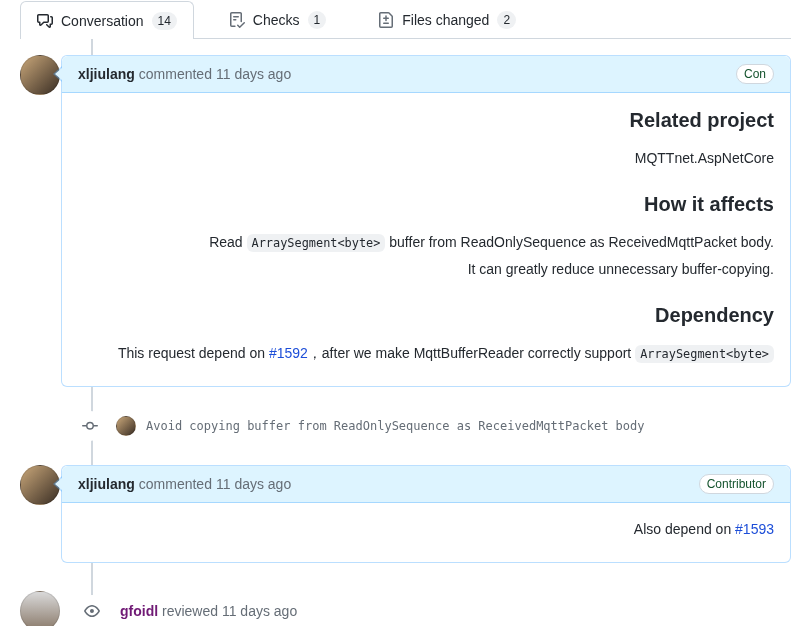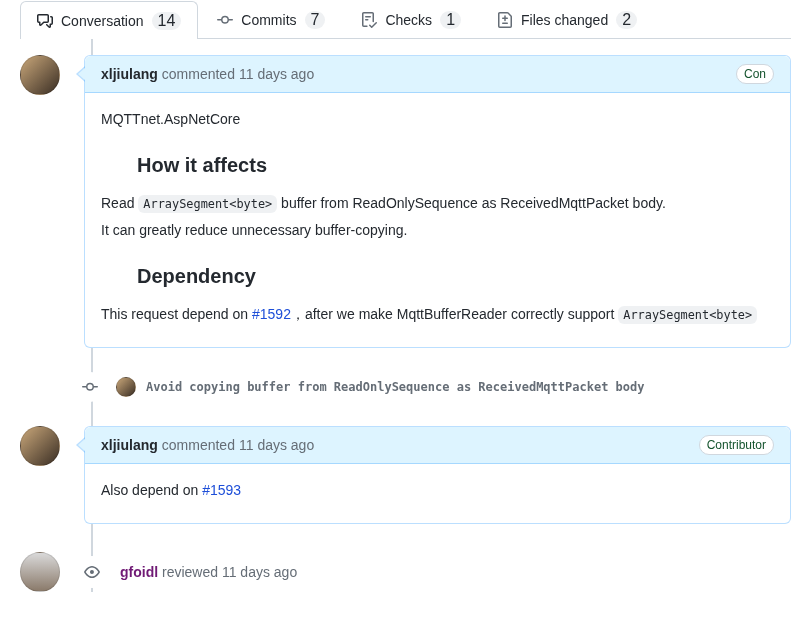--- a/index.html
+++ b/index.html
@@ -1,28 +1,28 @@
 <!DOCTYPE html>
 <html><head>
   <meta charset="utf-8">
   <style>
     * { box-sizing: border-box; margin: 0; padding: 0; }
     body { font-family: -apple-system, BlinkMacSystemFont, "Segoe UI", Helvetica, Arial, sans-serif; font-size: 14px; color: #24292f; background: #fff; width: 791px; overflow: hidden; }
     
-    .tabnav { border-bottom: 1px solid #d0d7de; display: flex; gap: 2px; margin-left: 20px; margin-top: 1px; }
+    .tabnav { border-bottom: 1px solid #d0d7de; display: flex; gap: 18px; margin-left: 20px; margin-top: 1px; }
     .tab { display: flex; align-items: center; gap: 8px; padding: 9px 16px; font-size: 14px; color: #24292f; cursor: pointer; border: 1px solid transparent; border-bottom: none; border-top-left-radius: 6px; border-top-right-radius: 6px; }
     .tab.selected { background: #fff; border-color: #d0d7de; margin-bottom: -1px; }
-    .tab .counter { background: rgba(175,184,193,0.2); border-radius: 10px; font-size: 16px; font-weight: 500; padding: 0 6px; min-width: 18px; height: 18px; line-height: 18px; text-align: center; color: #24292f; }
+    .tab .counter { background: rgba(175,184,193,0.2); border-radius: 10px; font-size: 12px; font-weight: 500; padding: 0 6px; min-width: 18px; height: 18px; line-height: 18px; text-align: center; color: #24292f; }
     .tab svg { fill: #656d76; }
     .tab.selected svg { fill: #24292f; }
     
     .timeline { padding-left: 20px; padding-top: 16px; position: relative; }
     .timeline-line { position: absolute; left: 91px; top: 0; bottom: 0; width: 2px; background: #d0d7de; z-index: 0; }
     
-    .comment-block { display: flex; align-items: flex-start; gap: 24px; position: relative; z-index: 1; margin-bottom: 16px; }
+    .comment-block { display: flex; align-items: flex-start; gap: 1px; position: relative; z-index: 1; margin-bottom: 16px; text-align: right; }
     .avatar { width: 40px; height: 40px; border-radius: 50%; flex-shrink: 0; background: linear-gradient(135deg, #c9a77a 0%, #3a2e24 100%); border: 1px solid rgba(0,0,0,0.1); }
     .avatar.sm { width: 20px; height: 20px; }
     .avatar.gf { background: linear-gradient(180deg, #d9d9d9 0%, #8a7a6a 100%); }
     
     .comment-box { flex: 1; border: 1px solid #54aeff66; border-radius: 6px; background: #fff; min-width: 0; }
     .comment-header { background: #ddf4ff; border-bottom: 1px solid #54aeff66; border-top-left-radius: 6px; border-top-right-radius: 6px; padding: 8px 16px; display: flex; align-items: center; justify-content: space-between; position: relative; }
     .comment-header::before {
       content: ""; position: absolute; left: -9px; top: 10px; width: 0; height: 0;
       border-top: 8px solid transparent; border-bottom: 8px solid transparent; border-right: 9px solid #54aeff66;
     }
@@ -37,45 +37,38 @@
     
     .comment-body { padding: 16px; }
     .comment-body h3 { font-size: 20px; font-weight: 600; margin-bottom: 16px; margin-top: 0; }
     .comment-body h3.after { margin-top: 24px; margin-left: 36px; }
     .comment-body p { margin-bottom: 6px; font-size: 14px; line-height: 1.5; }
     .comment-body code { background: rgba(175,184,193,0.2); border-radius: 6px; font-family: ui-monospace, SFMono-Regular, Menlo, monospace; font-size: 11.9px; padding: 2px 5px; }
     .comment-body a { color: #1d4ed8; text-decoration: none; }
     
     .commit-row { display: flex; align-items: center; gap: 10px; margin-left: 56px; padding: 8px 0; position: relative; z-index: 1; margin-bottom: 16px; }
     .commit-badge { width: 30px; height: 30px; border-radius: 50%; background: #fff; display: flex; align-items: center; justify-content: center; position: relative; left: -1px; }
-    .commit-msg { font-family: ui-monospace, SFMono-Regular, Menlo, monospace; font-size: 12px; color: #656d76; font-weight: bold; }
+    .commit-msg { font-family: ui-monospace, SFMono-Regular, Menlo, monospace; font-size: 12px; color: #656d76; }
     
     .review-row { display: flex; align-items: center; gap: 12px; margin-top: 28px; position: relative; z-index: 1; margin-bottom: 16px; }
     .review-avatar { width: 40px; height: 40px; border-radius: 50%; }
     .review-icon-wrap { width: 32px; height: 32px; border-radius: 50%; background: #fff; border: 2px solid #fff; display: flex; align-items: center; justify-content: center; margin-left: 4px; }
     .review-row .meta { color: #656d76; }
     .review-row .author { font-weight: 600; color: #701a75; }
   </style>
 </head>
 <body>
 
 <nav class="tabnav">
   <div class="tab selected">
     <svg width="16" height="16" viewBox="0 0 16 16">
         <path d="M1.75 1h8.5c.966 0 1.75.784 1.75 1.75v5.5A1.75 1.75 0 0 1 10.25 10H7.061l-2.574 2.573A1.458 1.458 0 0 1 2 11.543V10h-.25A1.75 1.75 0 0 1 0 8.25v-5.5C0 1.784.784 1 1.75 1ZM1.5 2.75v5.5c0 .138.112.25.25.25h1a.75.75 0 0 1 .75.75v2.19l2.72-2.72a.749.749 0 0 1 .53-.22h3.5a.25.25 0 0 0 .25-.25v-5.5a.25.25 0 0 0-.25-.25h-8.5a.25.25 0 0 0-.25.25Zm13 2a.25.25 0 0 0-.25-.25h-.5a.75.75 0 0 1 0-1.5h.5c.966 0 1.75.784 1.75 1.75v5.5A1.75 1.75 0 0 1 14.25 12H14v1.543a1.458 1.458 0 0 1-2.487 1.03L9.22 12.28a.749.749 0 0 1 .326-1.275.749.749 0 0 1 .734.215l2.22 2.22v-2.19a.75.75 0 0 1 .75-.75h1a.25.25 0 0 0 .25-.25Z"></path>
       </svg>
     <span>Conversation</span>
     <span class="counter">14</span>
-  </div>
-  <div class="tab">
-    <svg width="16" height="16" viewBox="0 0 16 16">
-        <path d="M11.93 8.5a4.002 4.002 0 0 1-7.86 0H.75a.75.75 0 0 1 0-1.5h3.32a4.002 4.002 0 0 1 7.86 0h3.32a.75.75 0 0 1 0 1.5Zm-1.43-.75a2.5 2.5 0 1 0-5 0 2.5 2.5 0 0 0 5 0Z"></path>
-      </svg>
-    <span>Commits</span>
-    <span class="counter">7</span>
   </div>
   <div class="tab">
     <svg width="16" height="16" viewBox="0 0 16 16">
         <path d="M2.5 1.75v11.5c0 .138.112.25.25.25h3.17a.75.75 0 0 1 0 1.5H2.75A1.75 1.75 0 0 1 1 13.25V1.75C1 .784 1.784 0 2.75 0h8.5C12.216 0 13 .784 13 1.75v7.736a.75.75 0 0 1-1.5 0V1.75a.25.25 0 0 0-.25-.25h-8.5a.25.25 0 0 0-.25.25Zm13.274 9.537v-.001l-4.557 4.45a.75.75 0 0 1-1.055-.008l-1.943-1.95a.75.75 0 0 1 1.062-1.058l1.419 1.425 4.026-3.932a.75.75 0 1 1 1.048 1.074ZM4.75 4h4.5a.75.75 0 0 1 0 1.5h-4.5a.75.75 0 0 1 0-1.5ZM4 7.75A.75.75 0 0 1 4.75 7h2a.75.75 0 0 1 0 1.5h-2A.75.75 0 0 1 4 7.75Z"></path>
       </svg>
     <span>Checks</span>
     <span class="counter">1</span>
   </div>
   <div class="tab">
     <svg width="16" height="16" viewBox="0 0 16 16">
@@ -96,20 +89,21 @@
         <div class="left">
           <a class="author">xljiulang</a>
           <span>commented</span>
           <a style="color:#656d76">11 days ago</a>
         </div>
         <div class="right">
           <span class="badge">Con</span>
         </div>
       </div>
       <div class="comment-body">
+        <h3>Related project</h3>
         <p>MQTTnet.AspNetCore</p>
         <h3 class="after">How it affects</h3>
         <p>
           <span>Read </span><code>ArraySegment&lt;byte&gt;</code><span> buffer from ReadOnlySequence as ReceivedMqttPacket body.</span>
         </p>
         <p>It can greatly reduce unnecessary buffer-copying.</p>
         <h3 class="after">Dependency</h3>
         <p>
           <span>This request depend on </span><a>#1592</a><span>，after we make MqttBufferReader correctly support </span><code>ArraySegment&lt;byte&gt;</code>
         </p>

